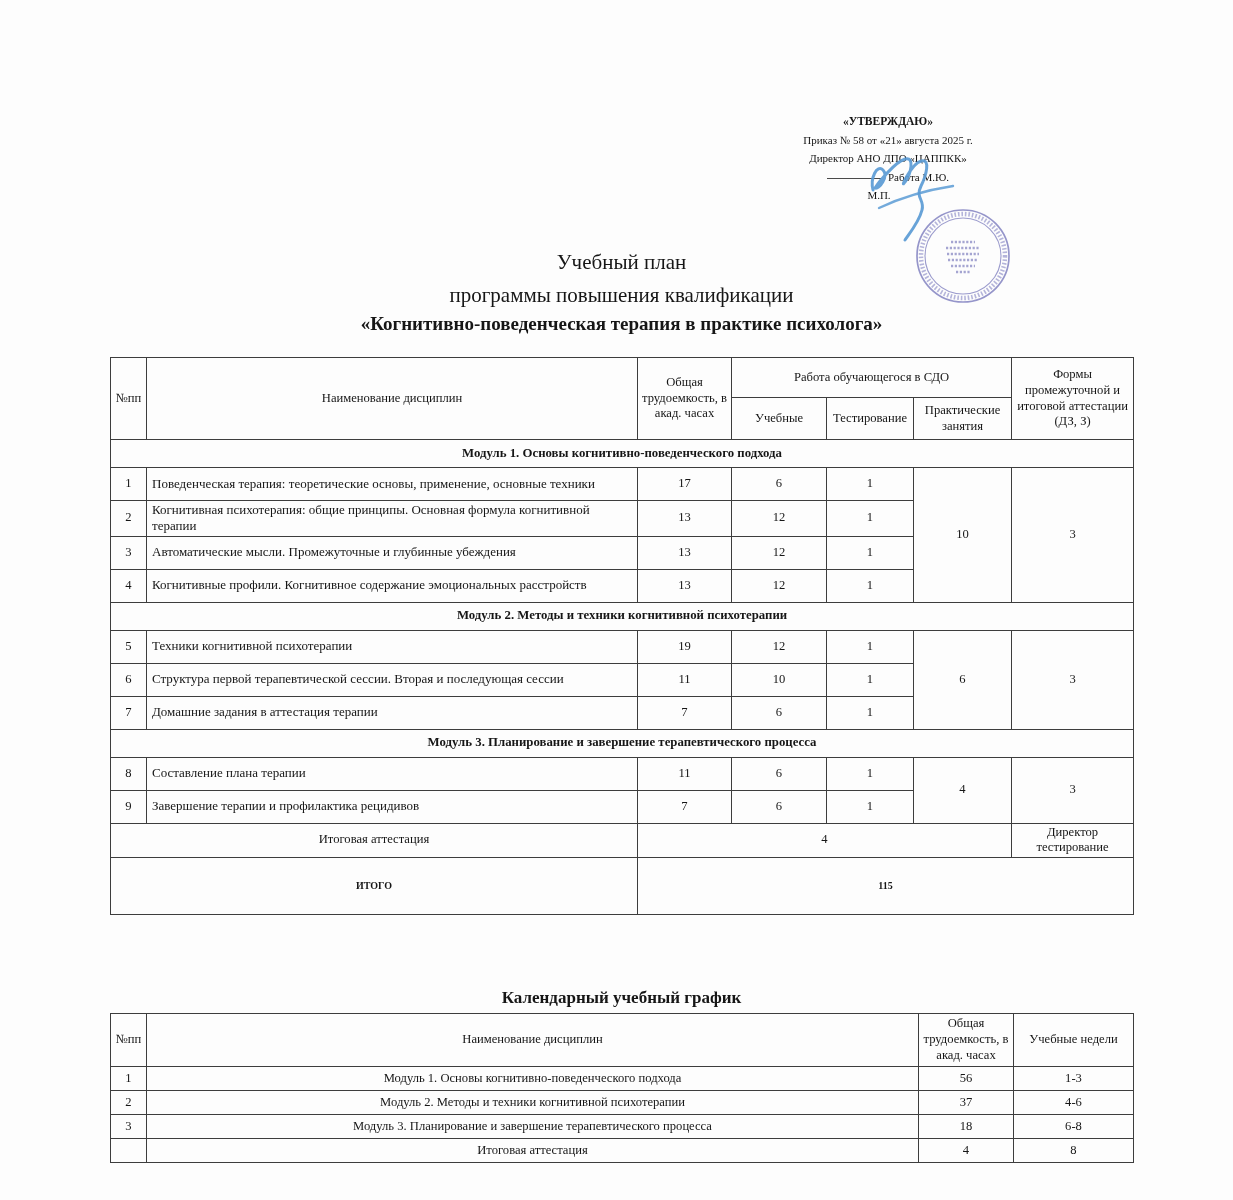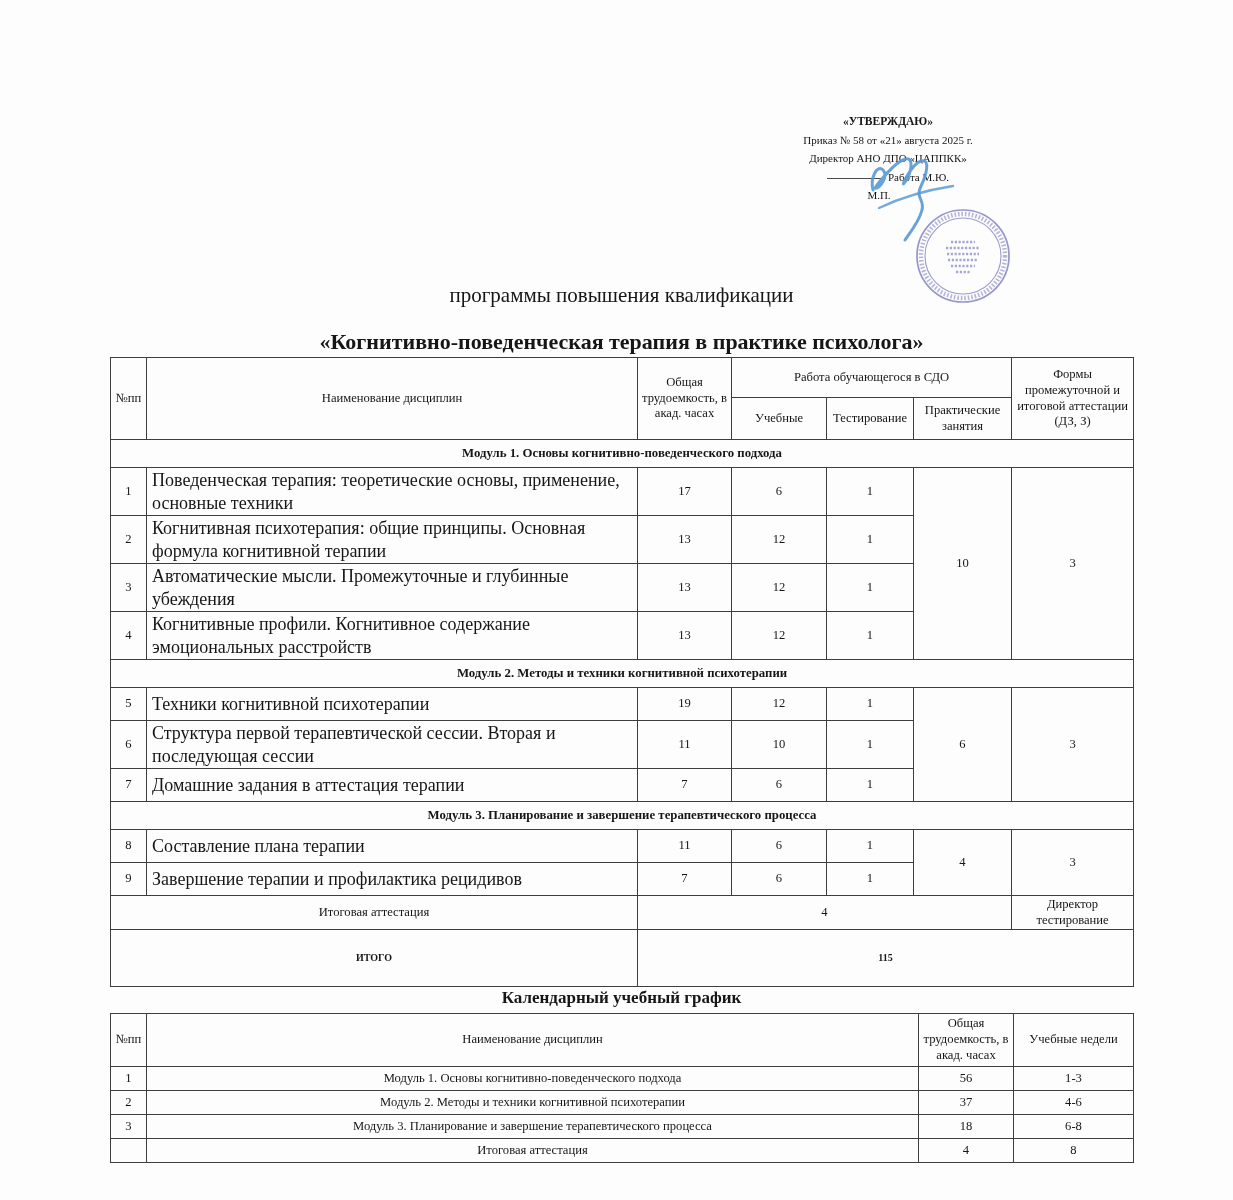--- a/index.html
+++ b/index.html
@@ -25,34 +25,34 @@
     border-bottom: 1px solid #4a4a4a; margin-right: 7px;
     vertical-align: 2px;
   }
   .signature-svg { position: absolute; top: 146px; left: 865px; pointer-events: none; }
   .stamp-svg { position: absolute; top: 206px; left: 913px; }
 
   
   .doc-titles { position: absolute; left: 110px; width: 1023px; text-align: center; }
   .title-1 { top: 250px; font-size: 21px; }
   .title-2 { top: 283px; font-size: 21px; }
-  .title-3 { top: 313px; font-size: 22px; font-weight: bold; margin-top: 16px; }
+  .title-3 { top: 313px; font-size: 19px; font-weight: bold; }
 
   
   table { border-collapse: collapse; table-layout: fixed; background: #fdfdfd; }
   td { border: 1px solid #3d3d3d; vertical-align: middle; overflow: hidden; }
 
   .plan-table { position: absolute; left: 110px; top: 357px; width: 1023px; font-size: 12.6px; }
   .plan-table td { text-align: center; padding: 1px 3px; line-height: 1.25; }
   .plan-table tr.hrow1 { height: 40px; }
   .plan-table tr.hrow2 { height: 42px; }
   .plan-table tr.band { height: 28px; }
   .plan-table tr.band td { font-weight: bold; font-size: 12.8px; }
   .plan-table tr.drow { height: 33px; }
-  .plan-table td.name { text-align: left; padding: 1px 5px; font-size: 18px; }
+  .plan-table td.name { text-align: left; padding: 1px 5px; font-size: 13px; }
   .plan-table tr.final-row { height: 34px; }
   .plan-table tr.total-row { height: 57px; }
   .plan-table tr.total-row td { font-weight: bold; font-size: 10px; }
 
   .cal-title {
     position: absolute; left: 110px; top: 988px; width: 1023px;
     text-align: center; font-size: 17px; font-weight: bold;
   }
   .cal-table { position: absolute; left: 110px; top: 1013px; width: 1023px; font-size: 12.6px; }
   .cal-table td { text-align: center; padding: 1px 3px; line-height: 1.25; }
@@ -87,20 +87,21 @@
     <g stroke="#9696ca" stroke-width="2.4" stroke-dasharray="2.2 1.6" opacity="0.85">
       <line x1="38" y1="36" x2="62" y2="36"></line>
       <line x1="33" y1="42" x2="67" y2="42"></line>
       <line x1="34" y1="48" x2="66" y2="48"></line>
       <line x1="35" y1="54" x2="65" y2="54"></line>
       <line x1="38" y1="60" x2="62" y2="60"></line>
       <line x1="43" y1="66" x2="57" y2="66"></line>
     </g>
   </svg>
 
+  <div class="doc-titles title-1" style="position:absolute;">Учебный план</div>
   <div class="doc-titles title-2" style="position:absolute;">программы повышения квалификации</div>
   <div class="doc-titles title-3" style="position:absolute;">«Когнитивно-поведенческая терапия в практике психолога»</div>
 
   <table class="plan-table">
     <colgroup>
       <col style="width:36px">
         <col style="width:491px">
         <col style="width:94px">
       <col style="width:95px">
         <col style="width:87px">

